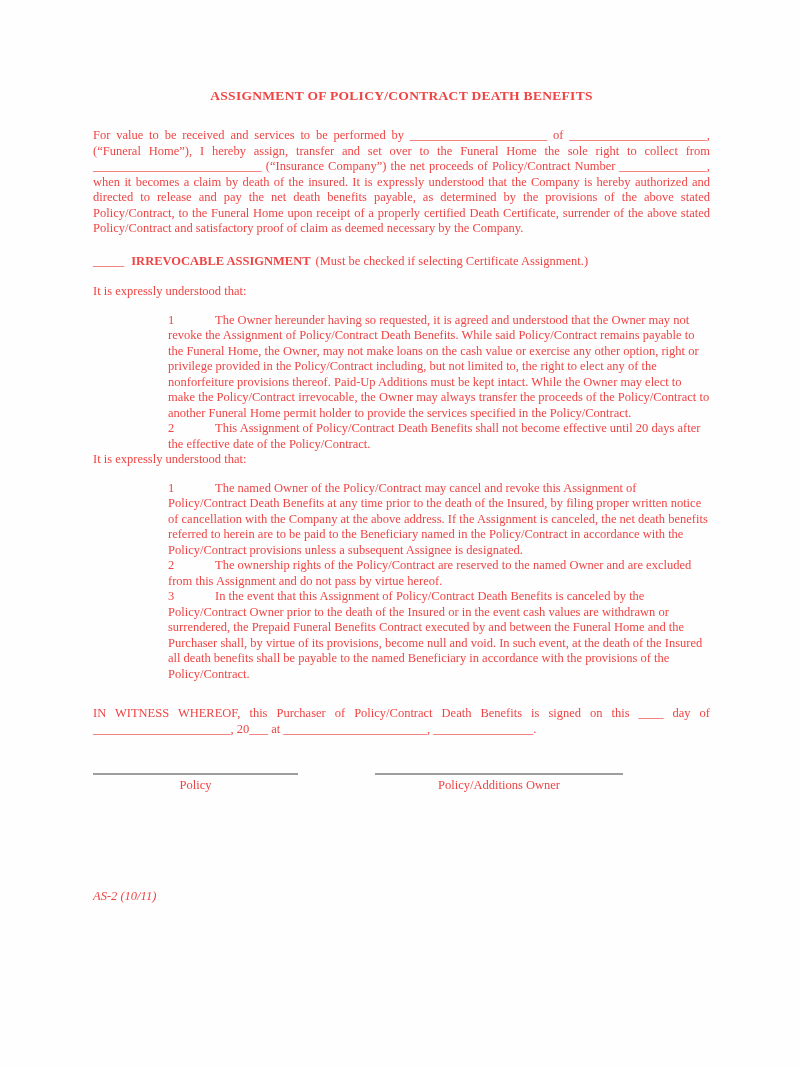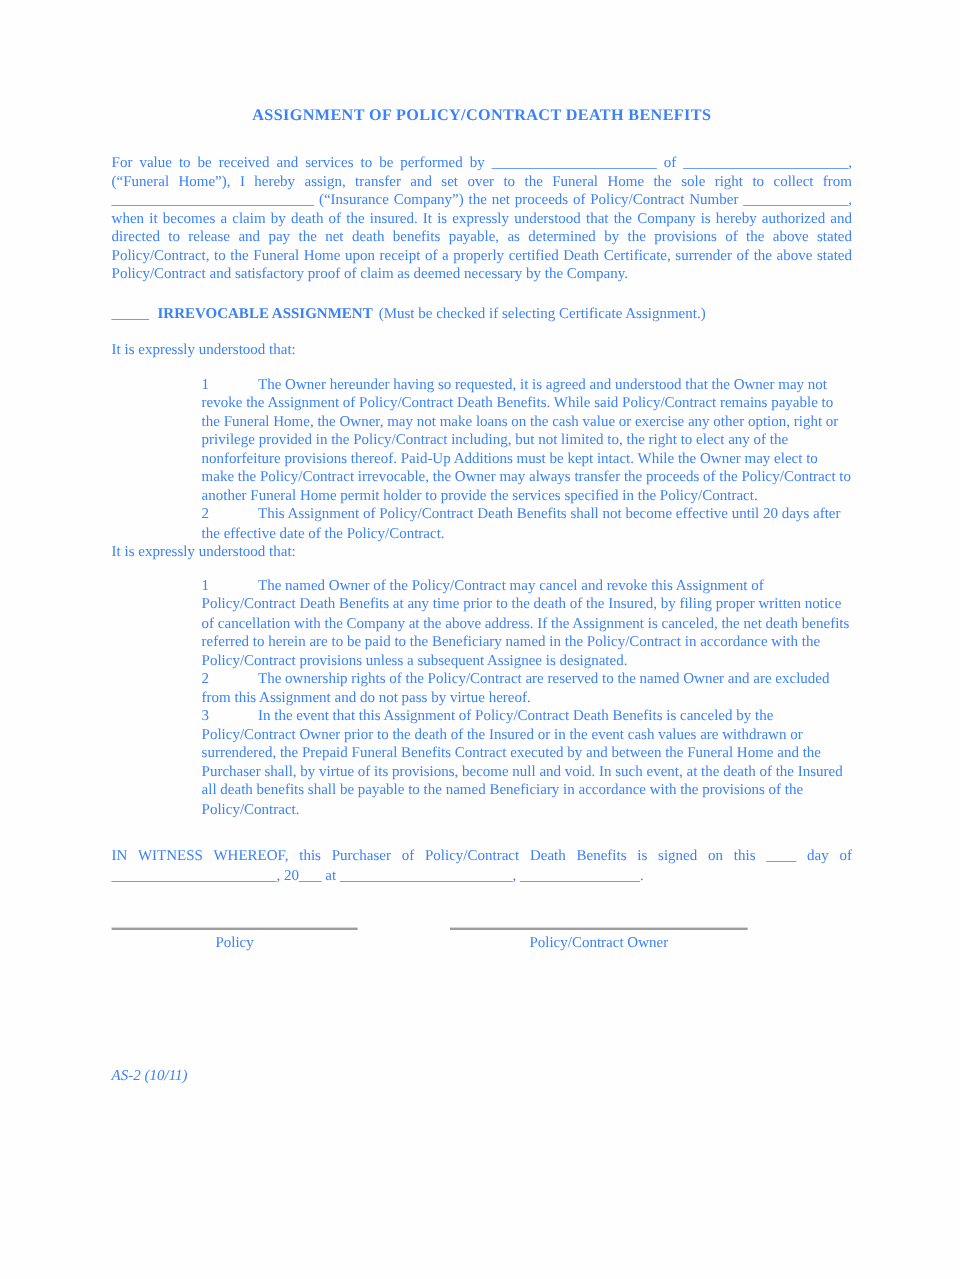--- a/index.html
+++ b/index.html
@@ -11,21 +11,21 @@
     overflow: hidden;
   }
   .page {
     box-sizing: border-box;
     width: 800px;
     height: 1066px;
     padding: 88px 90px 0 93px;
     font-family: "Liberation Serif", "DejaVu Serif", serif;
     font-size: 12.5px;
     line-height: 15.5px;
-    color: #3b82f6;
+    color: #ef4444;
   }
   .title {
     margin: 0 0 24px 0;
     text-align: center;
     font-size: 13.5px;
     font-weight: bold;
     letter-spacing: 0.3px;
     line-height: 16px;
   }
   .intro {
@@ -100,19 +100,19 @@
   <p class="witness-clause">IN WITNESS WHEREOF, this Purchaser of Policy/Contract Death Benefits is signed on this ____ day of ______________________, 20___ at _______________________, ________________.</p>
 
   <div class="sig-row">
     <div class="sig-block-left">
       <div class="sig-rule"></div>
       <div class="sig-label">Policy</div>
     </div>
     <div class="sig-spacer"></div>
     <div class="sig-block-right">
       <div class="sig-rule"></div>
-      <div class="sig-label">Policy/Contract Owner</div>
+      <div class="sig-label">Policy/Additions Owner</div>
     </div>
   </div>
 
   <div class="form-number">AS-2 (10/11)</div>
 
 </div>
 
 </body></html>

